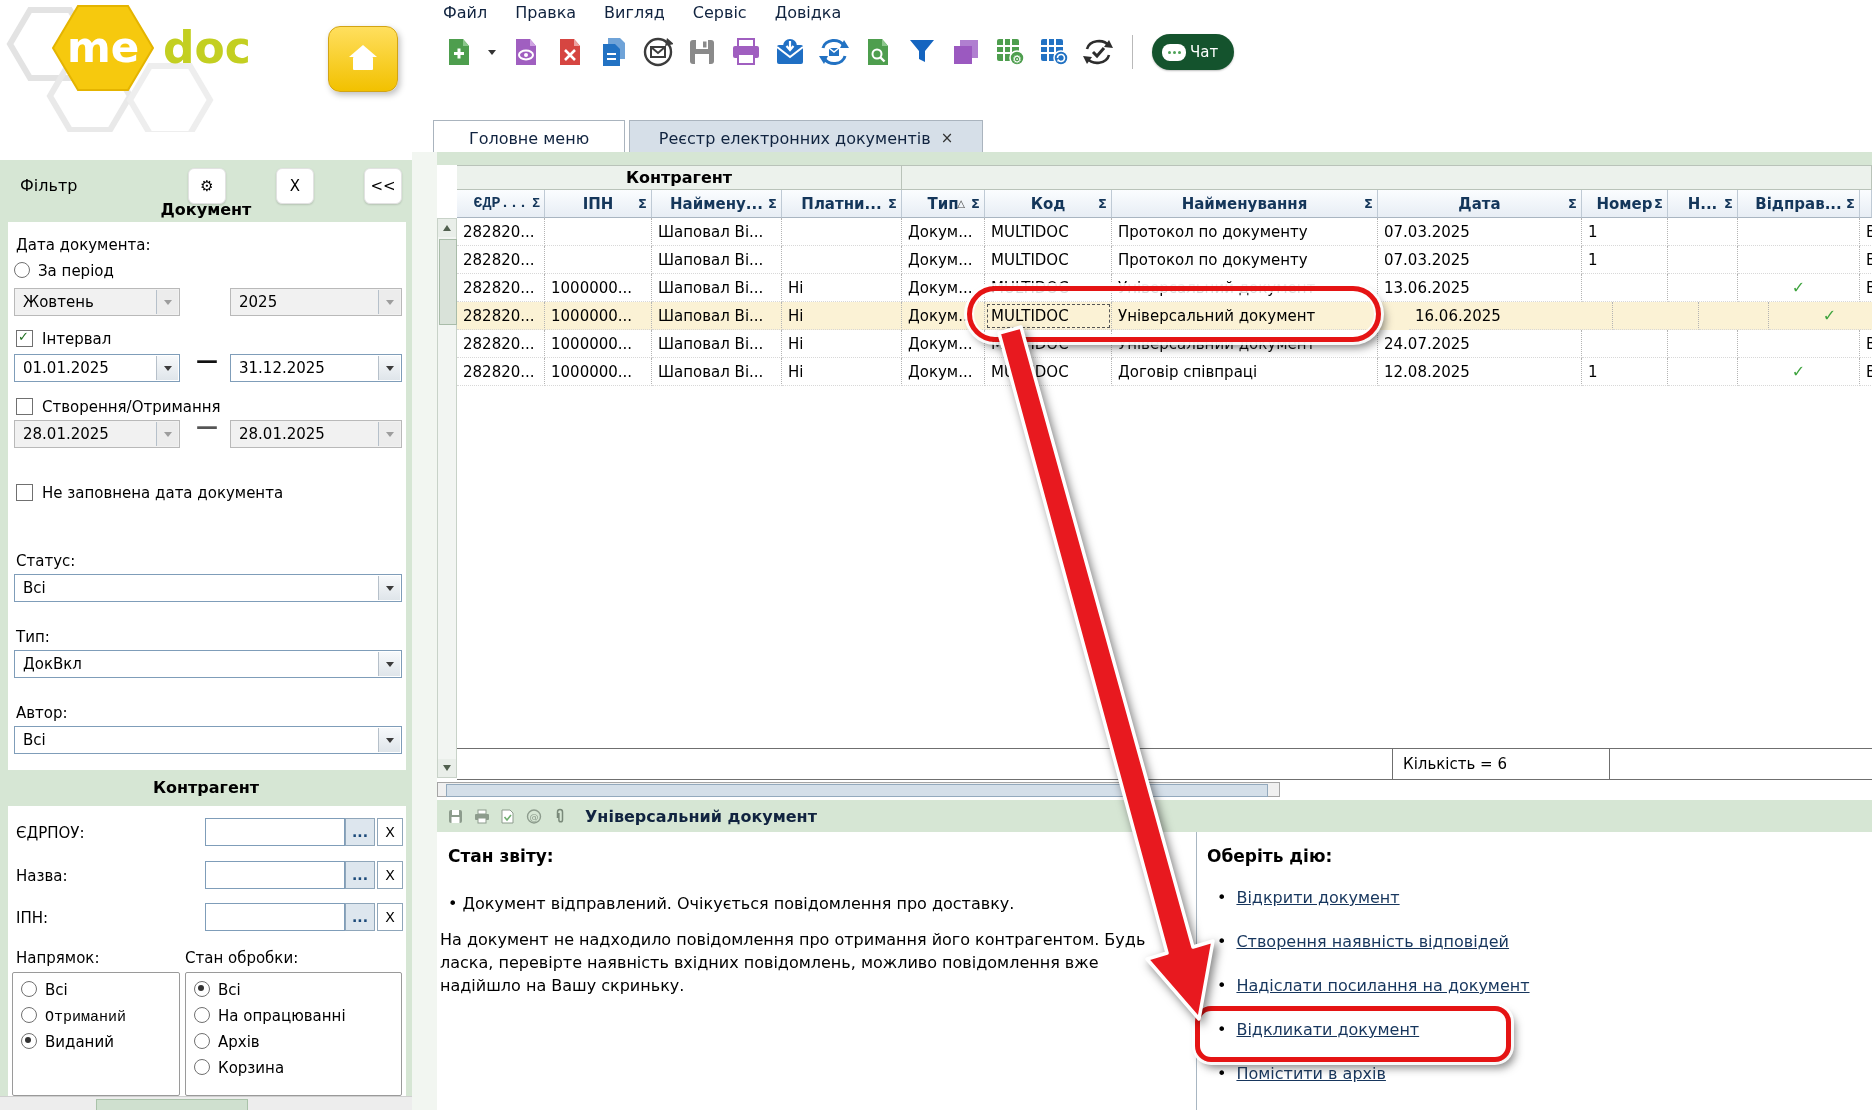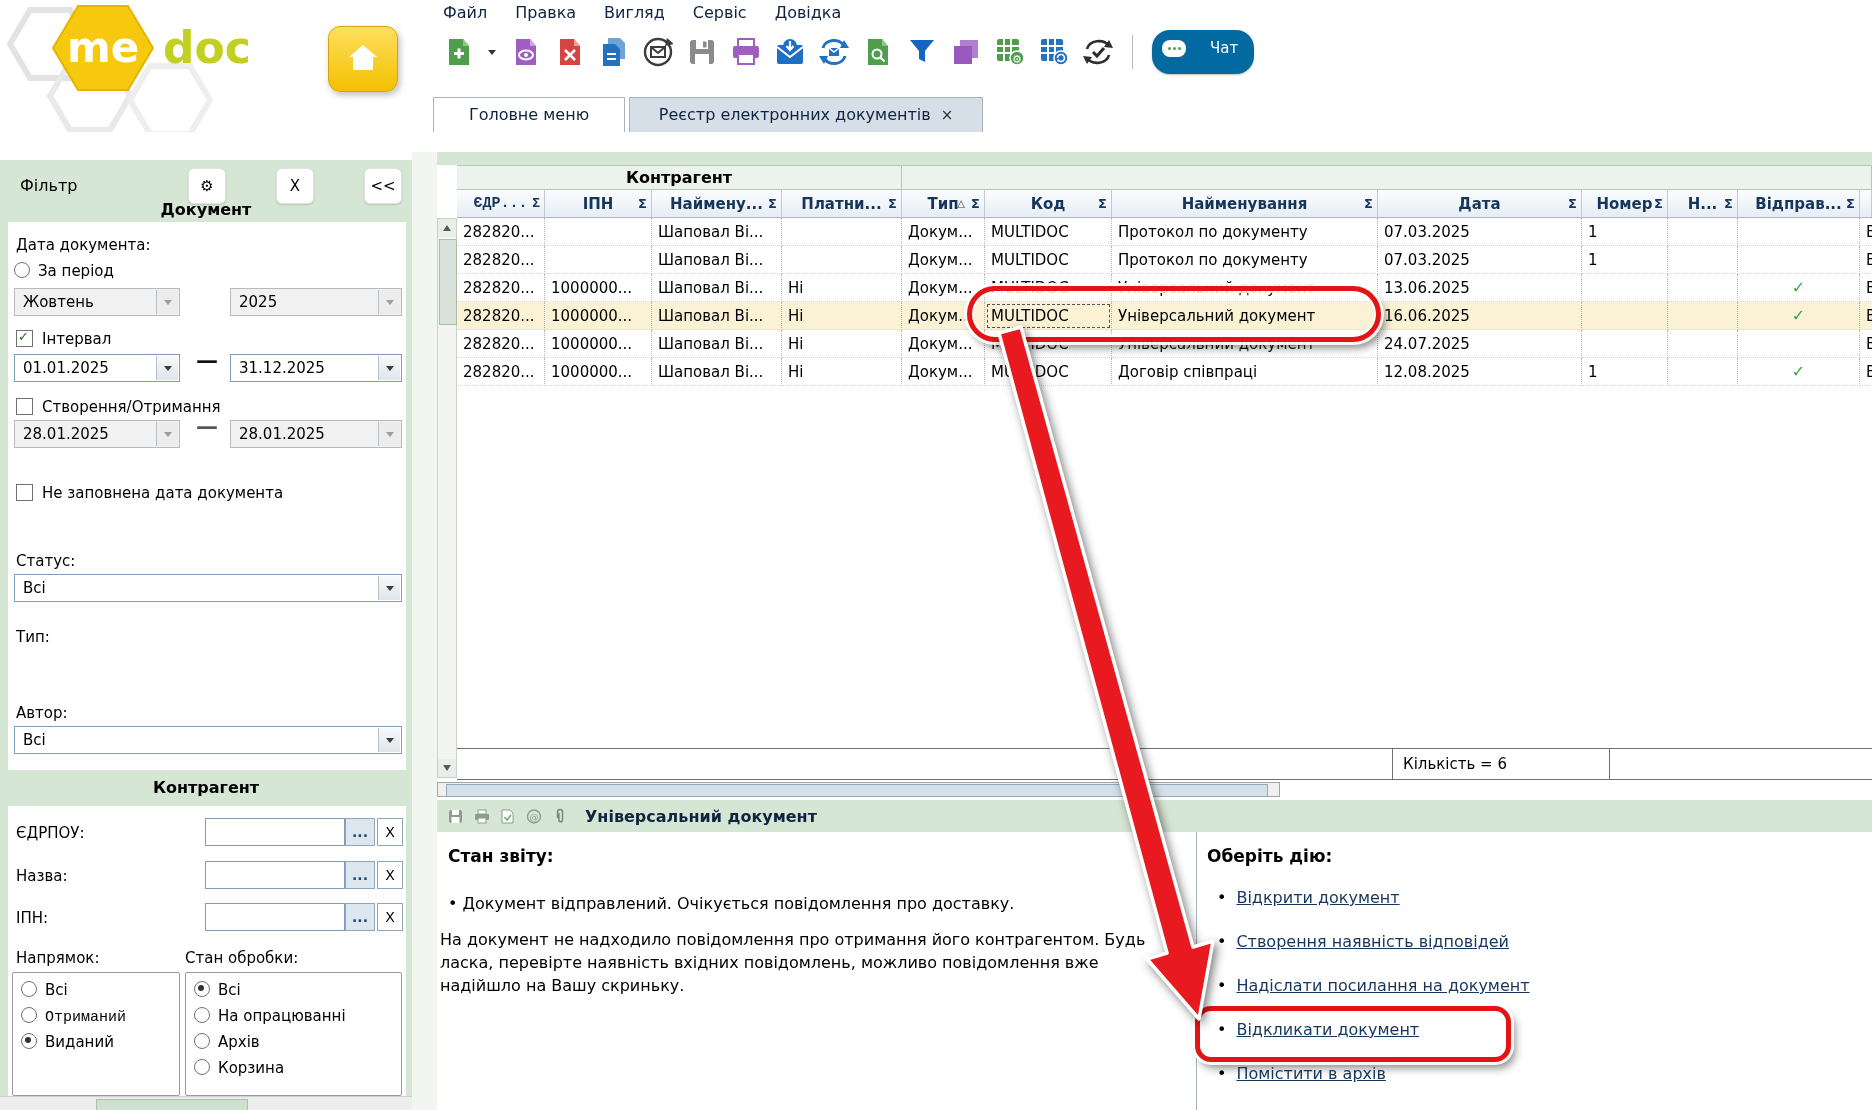--- a/index.html
+++ b/index.html
@@ -14,28 +14,28 @@
   .house{position:relative;width:30px;height:24px}
   .house .roof{position:absolute;left:1px;top:-2px;width:0;height:0;
     border-left:14px solid transparent;border-right:14px solid transparent;border-bottom:12px solid #fff}
   .house .base{position:absolute;left:5px;top:10px;width:20px;height:13px;background:#fff;border-radius:1px}
   .menubar{left:443px;top:3px;display:flex;gap:28px;font-size:16px;color:#10233f}
   .menubar span{cursor:default}
   .toolbar{left:443px;top:33px;display:flex;align-items:center;gap:13px;height:38px}
   .tico{width:31px;height:31px;display:flex;align-items:center;justify-content:center}
   .tico svg{display:block}
   .tb-divider{width:1px;height:34px;background:#b9b9b9;margin:0 6px}
-  .chat-btn{height:36px;border-radius:18px;background:#0369a1;color:#fff;display:flex;
-    align-items:center;gap:24px;padding:0 16px 8px 10px;font-size:15px;box-shadow:0 1px 2px rgba(0,0,0,.25)}
+  .chat-btn{height:36px;border-radius:18px;background:#14532d;color:#fff;display:flex;
+    align-items:center;gap:4px;padding:0 16px 0 10px;font-size:15px;box-shadow:0 1px 2px rgba(0,0,0,.25)}
   .bubble{position:relative;width:24px;height:17px;background:#fff;border-radius:8px;display:flex;align-items:center;justify-content:center;gap:2px}
   .bubble::after{content:"";position:absolute;left:4px;bottom:-4px;border:4px solid transparent;border-top-color:#fff}
   .bubble i{width:3px;height:3px;border-radius:50%;background:#4da257}
 
   
-  .tabstrip{left:433px;top:96px;height:36px;display:flex;align-items:center}
+  .tabstrip{left:433px;top:120px;height:36px;display:flex;align-items:flex-start}
   .tab{height:34px;display:flex;align-items:center;justify-content:center;gap:10px;
     font-size:16px;color:#10233f;border:1px solid #aab4be;border-bottom:none;padding:0 26px}
   .tab.main{background:#fff;width:138px}
   .tab.active{background:#d6dfe8;width:300px;margin-left:4px}
   .tab .x{color:#333;font-size:15px}
 
   
   .filter{left:0;top:160px;width:412px;height:1104px;background:#d6e6d4}
   .f-title{position:absolute;left:20px;top:16px;font-size:16px}
   .f-btn{position:absolute;top:8px;width:36px;height:34px;background:#fff;border:1px solid #e2e2e2;
@@ -334,20 +334,24 @@
           <span>28.01.2025</span>
           <span class="ab"></span>
         </div>
       <div class="flabel" style="top:262px;left:8px"><span class="cb"></span><span>Не заповнена дата документа</span></div>
       <div class="flabel" style="top:330px">Статус:</div>
       <div class="combo" style="left:6px;top:352px;width:388px">
           <span>Всі</span>
           <span class="ab"></span>
         </div>
       <div class="flabel" style="top:406px">Тип:</div>
+      <div class="combo" style="left:6px;top:428px;width:388px">
+          <span>ДокВкл</span>
+          <span class="ab"></span>
+        </div>
       <div class="flabel" style="top:482px">Автор:</div>
       <div class="combo" style="left:6px;top:504px;width:388px">
           <span>Всі</span>
           <span class="ab"></span>
         </div>
     </div>
 
     <div class="sect" style="top:618px">Контрагент</div>
     <div class="fwhite" style="top:646px;height:290px">
       <div class="flabel" style="top:18px">ЄДРПОУ:</div>
@@ -483,21 +487,21 @@
           <div class="tcell" style="width: 12px;">В</div>
         </div>
         <div class="trow sel">
           <div class="tcell" style="width: 88px;">282820...</div>
           <div class="tcell" style="width: 107px;">1000000...</div>
           <div class="tcell" style="width: 130px;">Шаповал Ві...</div>
           <div class="tcell" style="width: 120px;">Ні</div>
           <div class="tcell" style="width: 83px;">Докум...</div>
           <div class="tcell focusbox" style="width: 127px;">MULTIDOC</div>
           <div class="tcell" style="width: 266px;">Універсальний документ</div>
-          <div class="tcell" style="width: 204px;">16.06.2025</div>
+          <div class="tcell" style="width: 204px; margin-left: 31px;">16.06.2025</div>
           <div class="tcell" style="width: 86px;"></div>
           <div class="tcell" style="width: 70px;"></div>
           <div class="tcell chk" style="width: 122px;">✓</div>
           <div class="tcell" style="width: 12px;">В</div>
         </div>
         <div class="trow">
           <div class="tcell" style="width: 88px;">282820...</div>
           <div class="tcell" style="width: 107px;">1000000...</div>
           <div class="tcell" style="width: 130px;">Шаповал Ві...</div>
           <div class="tcell" style="width: 120px;">Ні</div>

